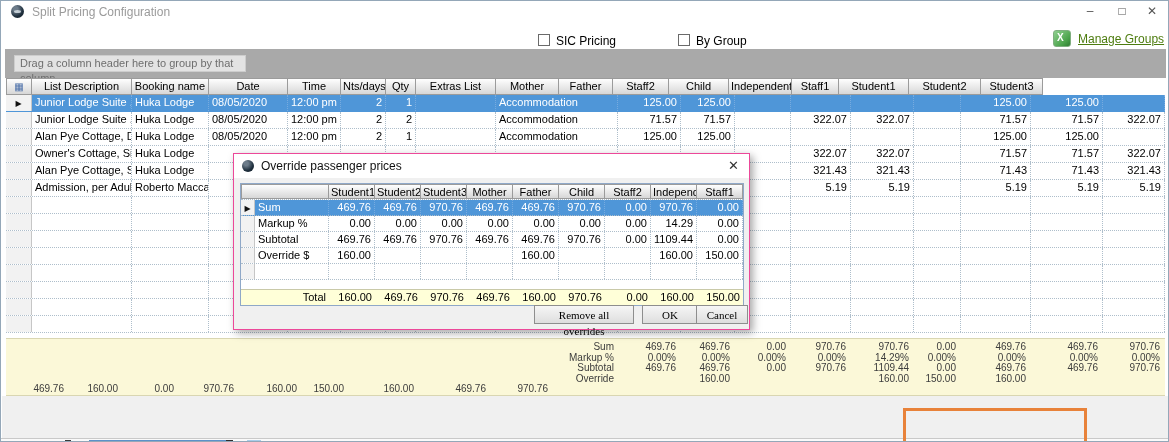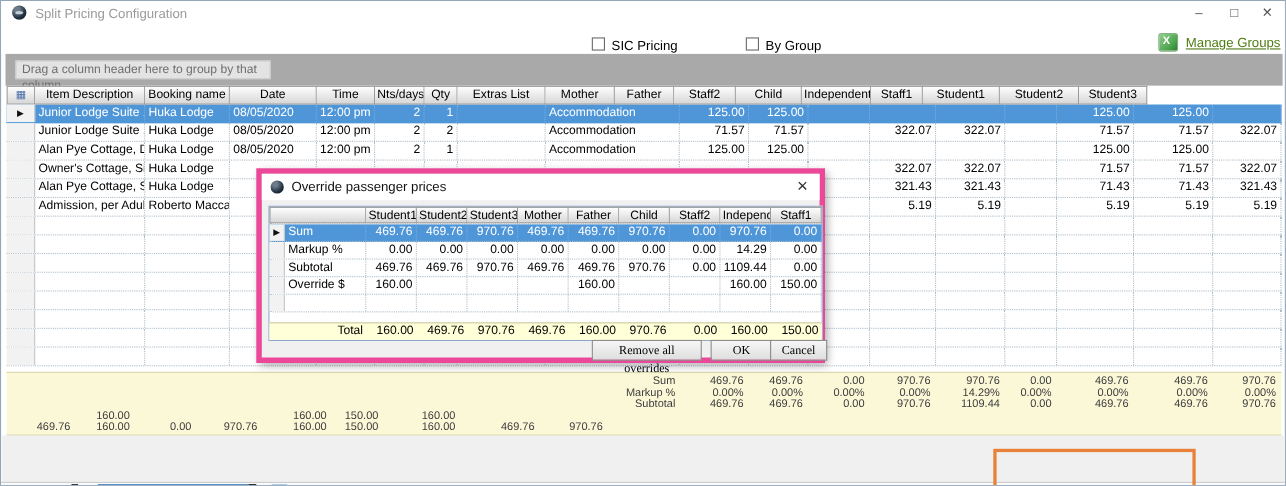--- a/index.html
+++ b/index.html
@@ -61,21 +61,21 @@
 
   
   .sliver{position:absolute;left:0;top:437px;width:1169px;height:5px;background:#fafafa;border-top:1px solid #c9c9c9;}
   .sliver .seg-blue{position:absolute;left:88px;top:1px;width:137px;height:3px;background:#5b91c9;}
   .sliver .seg-d1{position:absolute;left:64px;top:1px;width:6px;height:3px;background:#3a3a3a;}
   .sliver .seg-d2{position:absolute;left:225px;top:1px;width:7px;height:3px;background:#2e2e2e;}
   .sliver .seg-lb{position:absolute;left:246px;top:1px;width:14px;height:3px;background:#a9cdea;}
 
   
   .modal{position:absolute;left:232px;top:152px;width:517px;height:177px;background:#f0f0f0;
-         border:5px solid #ec4899;box-shadow:3px 3px 8px rgba(0,0,0,.35);z-index:10;box-sizing:border-box;}
+         border:1px solid #ec4899;box-shadow:3px 3px 8px rgba(0,0,0,.35);z-index:10;box-sizing:border-box;}
   .modal-titlebar{position:absolute;left:0;top:0;width:100%;height:24px;background:#fff;}
   .modal-icon{position:absolute;left:8px;top:6px;width:12px;height:12px;border-radius:50%;
               background:radial-gradient(circle at 35% 30%, #6d7c8a 0 18%, #20303e 60%, #0c161f 100%);}
   .modal-title{position:absolute;left:27px;top:5px;font-size:12px;color:#111;}
   .modal-close{position:absolute;right:10px;top:4px;font-size:13px;color:#333;cursor:pointer;}
   #modal-grid{position:absolute;left:6px;top:29px;width:504px;box-sizing:border-box;background:#fff;border:1px solid #8fa8c8;}
   .m-row{display:flex;height:16px;box-sizing:border-box;border-bottom:1px dotted #aebecb;}
   .m-row .g-cell{line-height:14px;}
   .m-gap{height:9px;border-bottom:none;}
   .m-total{background:#ffffd8;border-top:1px solid #c9c9a8;border-bottom:none;}
@@ -109,21 +109,21 @@
     <span class="mg-link">Manage Groups</span>
   </div>
 
   <div class="groupband">
     <div class="dragbox">Drag a column header here to group by that column.</div>
   </div>
 
   <div id="main-grid">
       <div class="g-row g-head">
         <div class="g-cell g-hcell g-corner" style="width: 26px;"><span class="cc-icon">▦</span></div>
-        <div class="g-cell g-hcell" style="width: 100px;">Item Description</div>
+        <div class="g-cell g-hcell" style="width: 100px;">List Description</div>
         <div class="g-cell g-hcell" style="width: 77px;">Booking name</div>
         <div class="g-cell g-hcell" style="width: 79px;">Date</div>
         <div class="g-cell g-hcell" style="width: 53px;">Time</div>
         <div class="g-cell g-hcell" style="width: 45px;">Nts/days</div>
         <div class="g-cell g-hcell" style="width: 30px;">Qty</div>
         <div class="g-cell g-hcell" style="width: 80px;">Extras List</div>
         <div class="g-cell g-hcell" style="width: 63px;">Mother</div>
         <div class="g-cell g-hcell" style="width: 54px;">Father</div>
         <div class="g-cell g-hcell" style="width: 56px;">Staff2</div>
         <div class="g-cell g-hcell" style="width: 60px;">Child</div>
@@ -446,20 +446,21 @@
         <div class="s-val" style="width: 54px;">469.76</div>
         <div class="s-val" style="width: 56px;">0.00</div>
         <div class="s-val" style="width: 60px;">970.76</div>
         <div class="s-val" style="width: 63px;">1109.44</div>
         <div class="s-val" style="width: 47px;">0.00</div>
         <div class="s-val" style="width: 70px;">469.76</div>
         <div class="s-val" style="width: 72px;">469.76</div>
         <div class="s-val" style="width: 62px;">970.76</div>
       </div>
       <div class="s-row">
+        <div class="s-label">Override</div>
         <div class="s-val" style="width: 63px;"></div>
         <div class="s-val" style="width: 54px;">160.00</div>
         <div class="s-val" style="width: 56px;"></div>
         <div class="s-val" style="width: 60px;"></div>
         <div class="s-val" style="width: 63px;">160.00</div>
         <div class="s-val" style="width: 47px;">150.00</div>
         <div class="s-val" style="width: 70px;">160.00</div>
         <div class="s-val" style="width: 72px;"></div>
         <div class="s-val" style="width: 62px;"></div>
       </div>

